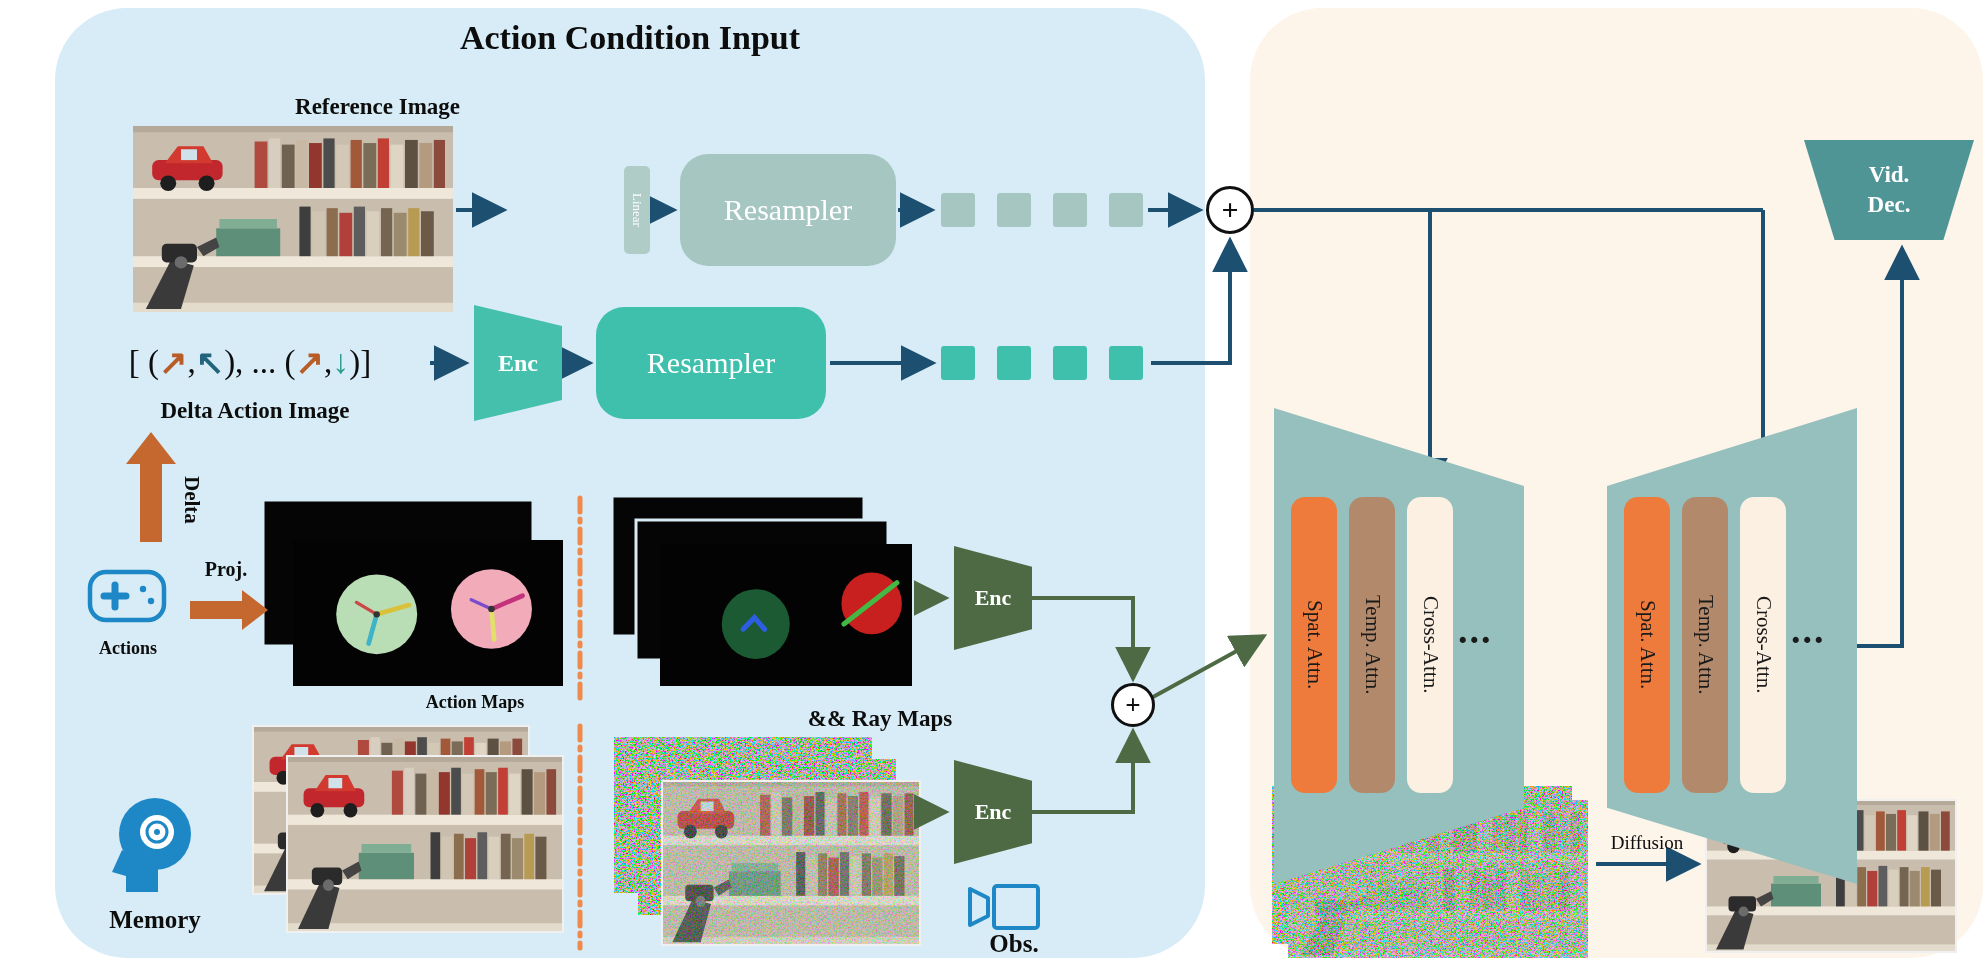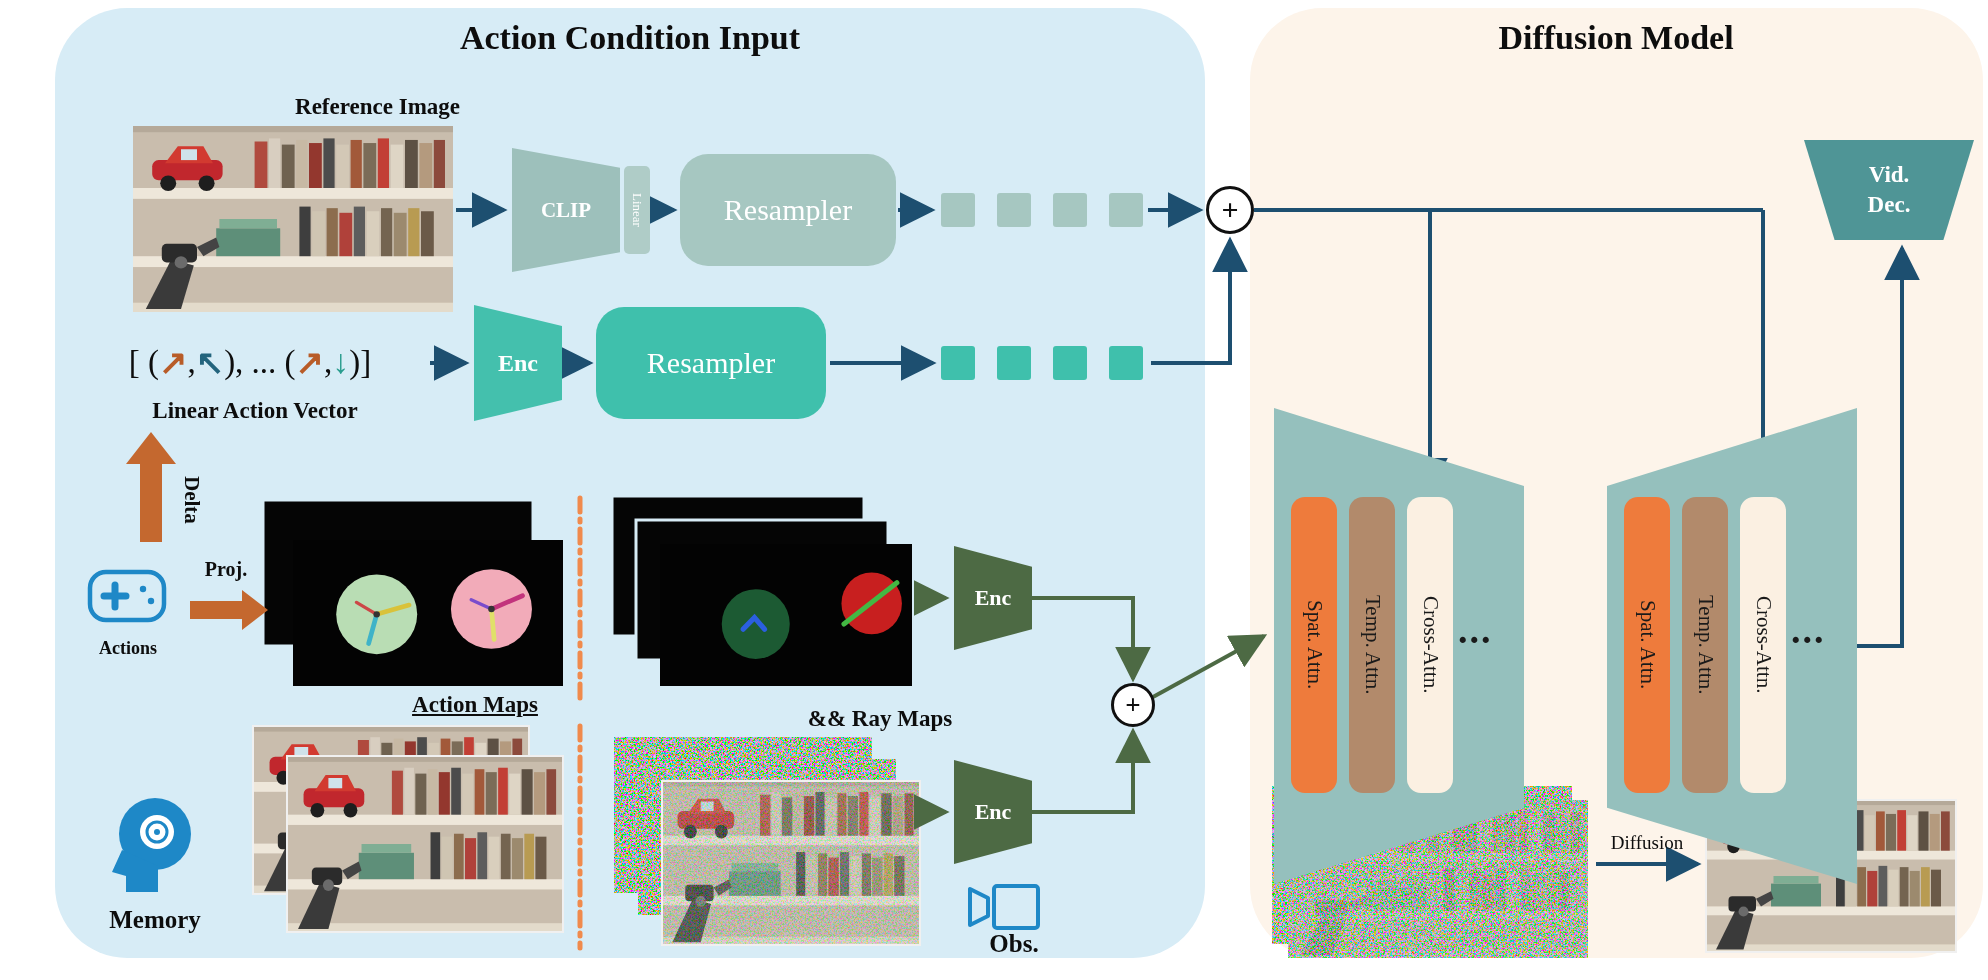--- a/index.html
+++ b/index.html
@@ -210,26 +210,23 @@
       <circle cx="157" cy="832" r="3" fill="#1e88c7"></circle>
     </g>
 
     <g stroke="#1e88c7" stroke-width="4" fill="none" stroke-linejoin="round">
       <rect x="994" y="886" width="44" height="42" rx="3"></rect>
       <path d="M988,898 L970,889 L970,925 L988,916 Z"></path>
     </g>
   </svg>
 
   <div class="lbl" style="left:255px;top:18px;width:750px;font-size:34px;">Action Condition Input</div>
-  <div class="lbl" style="left:1346px;top:18px;width:540px;font-size:34px;">Diffusion Model</div>
 
   <div class="lbl" style="left:130px;top:94px;width:330px;font-size:23px;text-align:right;">Reference Image</div>
 
-  <div class="shape" style="left:512px;top:148px;width:108px;height:124px;background:#9dc0bb;
-              clip-path:polygon(0% 0%,100% 16%,100% 84%,0% 100%);font-size:21px;font-weight:bold;">CLIP</div>
 
   <div class="shape vtext" style="left:624px;top:166px;width:26px;height:88px;background:#afccc7;border-radius:5px;font-size:13px;">Linear</div>
 
   <div class="shape" style="left:680px;top:154px;width:216px;height:112px;background:#a6c7c1;border-radius:28px;font-size:30px;">Resampler</div>
 
   <div class="tok sage" style="left:941px;top:193px;"></div>
   <div class="tok sage" style="left:997px;top:193px;"></div>
   <div class="tok sage" style="left:1053px;top:193px;"></div>
   <div class="tok sage" style="left:1109px;top:193px;"></div>
 
@@ -238,40 +235,40 @@
     <span class="ar" style="color:#b85c28;">↗</span>
     <span>,</span>
     <span class="ar" style="color:#23647d;">↖</span>
     <span>), ... (</span>
     <span class="ar" style="color:#b85c28;">↗</span>
     <span>,</span>
     <span class="ar" style="color:#2a9d8f;">↓</span>
     <span>)]</span>
   </div>
 
-  <div class="lbl" style="left:110px;top:398px;width:290px;font-size:23px;">Linear Action Vector</div>
+  <div class="lbl" style="left:110px;top:398px;width:290px;font-size:23px;">Delta Action Image</div>
 
   <div class="shape" style="left:474px;top:305px;width:88px;height:116px;background:#44c0ad;
               clip-path:polygon(0% 0%,100% 18%,100% 82%,0% 100%);font-size:24px;font-weight:bold;">Enc</div>
 
   <div class="shape" style="left:596px;top:307px;width:230px;height:112px;background:#3fc0ac;border-radius:28px;font-size:30px;">Resampler</div>
 
   <div class="tok teal" style="left:941px;top:346px;"></div>
   <div class="tok teal" style="left:997px;top:346px;"></div>
   <div class="tok teal" style="left:1053px;top:346px;"></div>
   <div class="tok teal" style="left:1109px;top:346px;"></div>
 
   <div class="plus" style="left:1206px;top:186px;width:48px;height:48px;">+</div>
   <div class="plus" style="left:1111px;top:683px;width:44px;height:44px;font-size:27px;">+</div>
 
   <div class="lbl vtext" style="left:180px;top:452px;height:96px;font-size:21px;">Delta</div>
   <div class="lbl" style="left:70px;top:638px;width:116px;font-size:18px;">Actions</div>
   <div class="lbl" style="left:186px;top:558px;width:80px;font-size:20px;">Proj.</div>
 
-  <div class="lbl" style="left:385px;top:692px;width:180px;font-size:23px;text-decoration:underline;">Action Maps</div>
+  <div class="lbl" style="left:385px;top:692px;width:180px;font-size:18px;">Action Maps</div>
   <div class="lbl" style="left:770px;top:706px;width:220px;font-size:23px;">&amp;&amp; Ray Maps</div>
   <div class="lbl" style="left:95px;top:906px;width:120px;font-size:25px;">Memory</div>
   <div class="lbl" style="left:976px;top:930px;width:76px;font-size:25px;">Obs.</div>
 
   <div class="shape" style="left:954px;top:546px;width:78px;height:104px;background:#4d6a44;
               clip-path:polygon(0% 0%,100% 20%,100% 80%,0% 100%);font-size:22px;font-weight:bold;">Enc</div>
   <div class="shape" style="left:954px;top:760px;width:78px;height:104px;background:#4d6a44;
               clip-path:polygon(0% 0%,100% 20%,100% 80%,0% 100%);font-size:22px;font-weight:bold;">Enc</div>
 
   <div class="shape" style="left:1274px;top:408px;width:250px;height:476px;background:#95c0bd;

